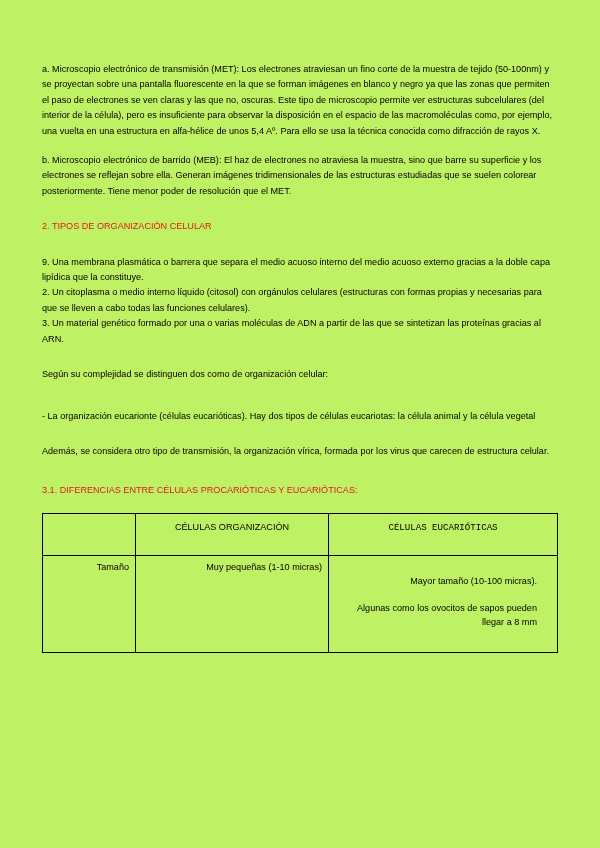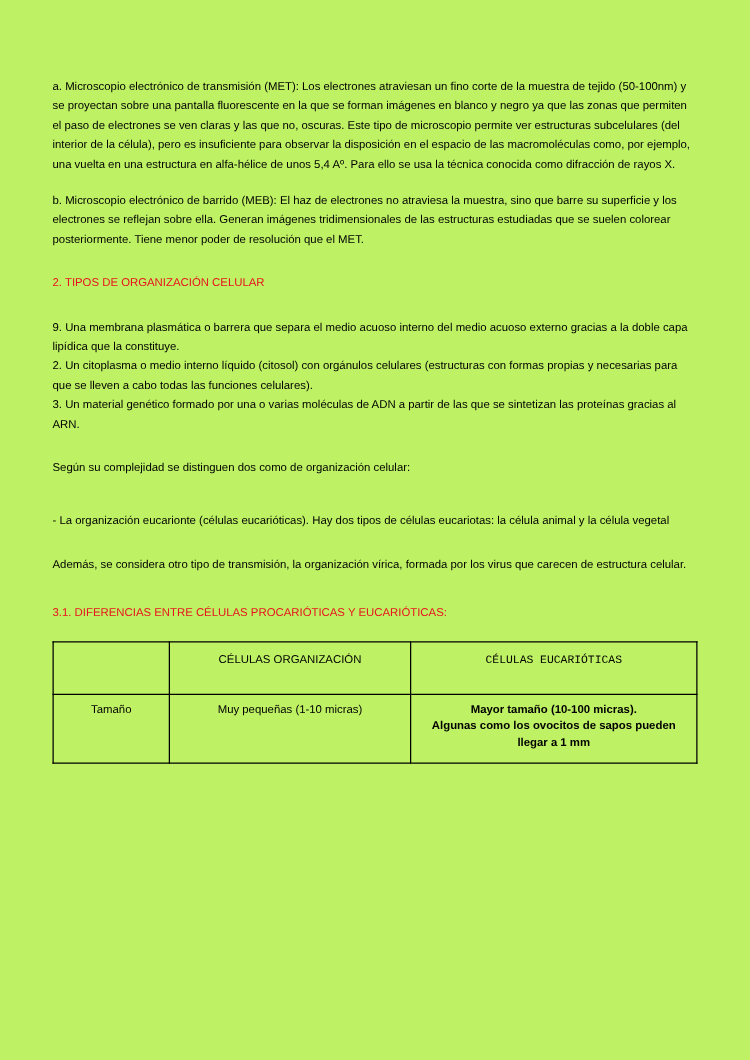--- a/index.html
+++ b/index.html
@@ -60,23 +60,23 @@
     font-weight: 400;
   }
   table.compare th {
     text-align: center;
     height: 26px;
     padding-top: 7px;
   }
   .col-label { width: 80px; }
   .col-pro { width: 180px; }
   .col-eu { width: auto; font-family: Liberation Mono, monospace; }
-  td.cell-body { text-align: center; }
-  td.cell-label { text-align: center; border-radius: 18px; }
-  .nowrap-cell div { margin: 0; font-weight: bold; }
+  td.cell-body { text-align: right; }
+  td.cell-label { text-align: right; border-radius: 18px; }
+  .nowrap-cell div { margin: 14px; }
 </style>
 </head>
 <body>
 
 <div class="page">
 
   <p class="para">a. Microscopio electrónico de transmisión (MET): Los electrones atraviesan un fino corte de la muestra de tejido (50-100nm) y se proyectan sobre una pantalla fluorescente en la que se forman imágenes en blanco y negro ya que las zonas que permiten el paso de electrones se ven claras y las que no, oscuras. Este tipo de microscopio permite ver estructuras subcelulares (del interior de la célula), pero es insuficiente para observar la disposición en el espacio de las macromoléculas como, por ejemplo, una vuelta en una estructura en alfa-hélice de unos 5,4 Aº. Para ello se usa la técnica conocida como difracción de rayos X.</p>
 
   <p class="para">b. Microscopio electrónico de barrido (MEB): El haz de electrones no atraviesa la muestra, sino que barre su superficie y los electrones se reflejan sobre ella. Generan imágenes tridimensionales de las estructuras estudiadas que se suelen colorear posteriormente. Tiene menor poder de resolución que el MET.</p>
 
@@ -118,19 +118,19 @@
         <th class="col-pro">CÉLULAS ORGANIZACIÓN</th>
         <th class="col-eu">CÉLULAS EUCARIÓTICAS</th>
       </tr>
     </thead>
     <tbody>
       <tr>
         <td class="cell-label">Tamaño</td>
         <td class="cell-body">Muy pequeñas (1-10 micras)</td>
         <td class="cell-body nowrap-cell">
           <div>Mayor tamaño (10-100 micras).</div>
-          <div>Algunas como los ovocitos de sapos pueden llegar a 1 mm</div>
+          <div>Algunas como los ovocitos de sapos pueden llegar a 8 mm</div>
         </td>
       </tr>
     </tbody>
   </table>
 
 </div>
 
 </body></html>

